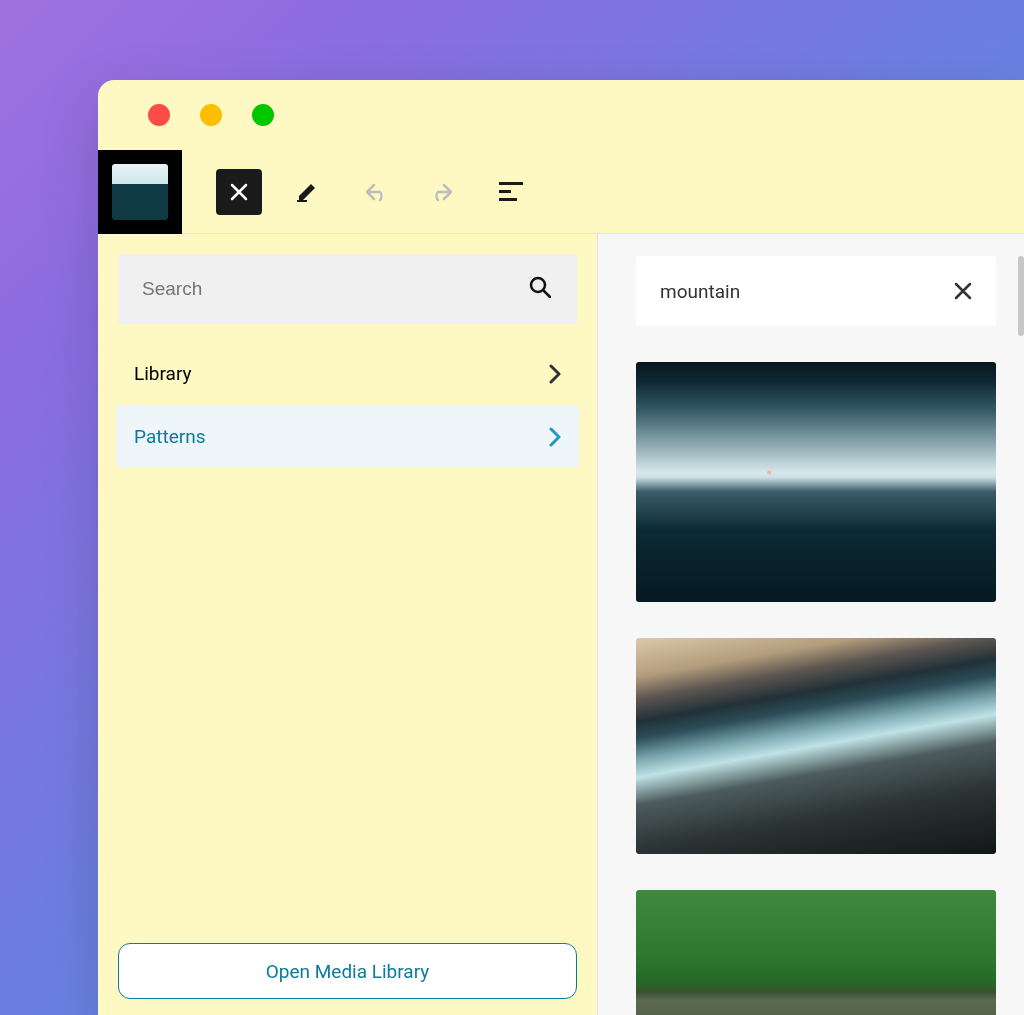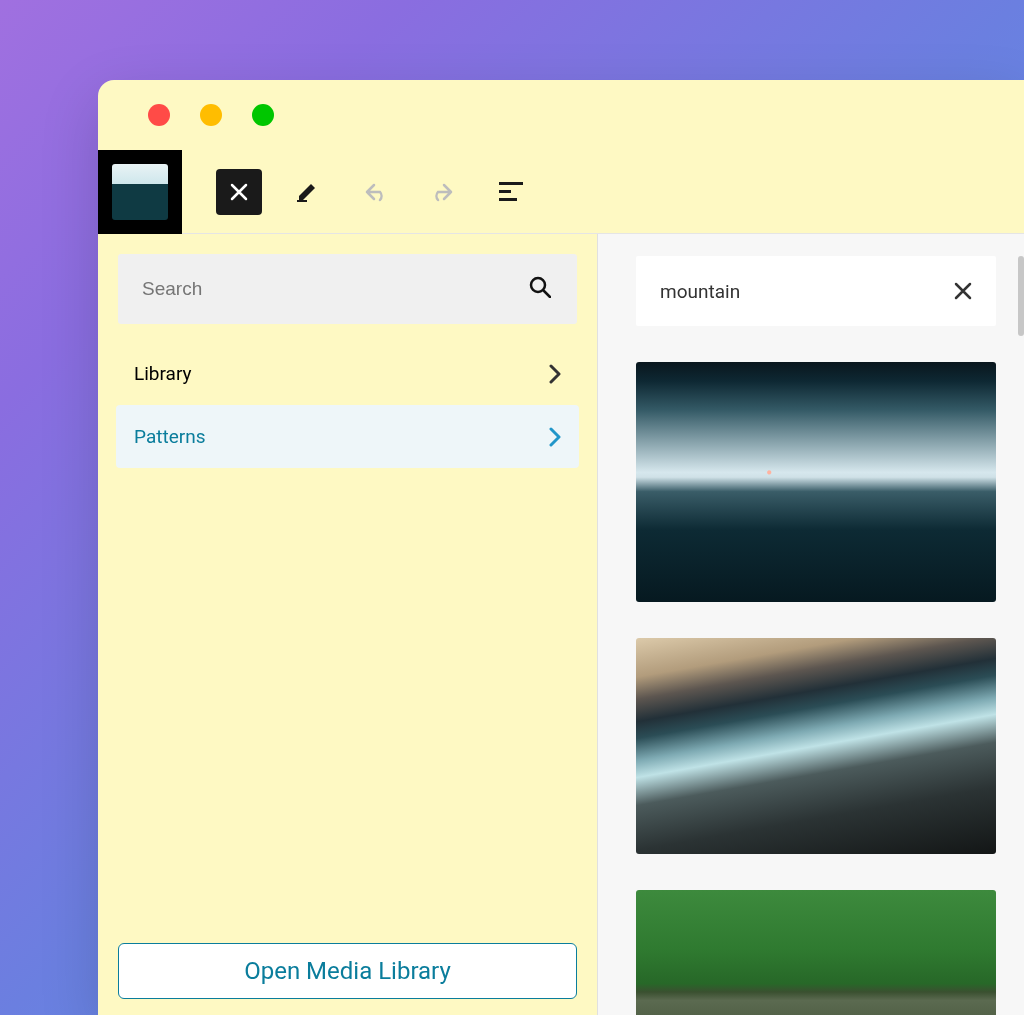--- a/index.html
+++ b/index.html
@@ -111,21 +111,21 @@
     display:flex; align-items:center; justify-content:space-between;
     padding:20px 18px; border-radius:4px; font-size:19px; cursor:pointer;
   }
   .media-item.selected { background:#eef6f9; color:#0a7d9c; }
   .media-item.selected .chev { color:#2196c9; }
   .chev { font-size:22px; }
 
   .open-library {
     position:absolute; bottom:16px; left:20px; right:20px;
     height:56px; border:1px solid #0a7d9c; background:#fff;
-    color:#0a7d9c; font-size:24px; border-radius:6px;
+    color:#0a7d9c; font-size:19px; border-radius:12px;
     display:flex; align-items:center; justify-content:center; cursor:pointer;
   }
 
   
   .results {
     flex:1;
     background:#f7f7f7;
     padding:22px 16px 0 38px;
     overflow-y:auto;
     position:relative;

